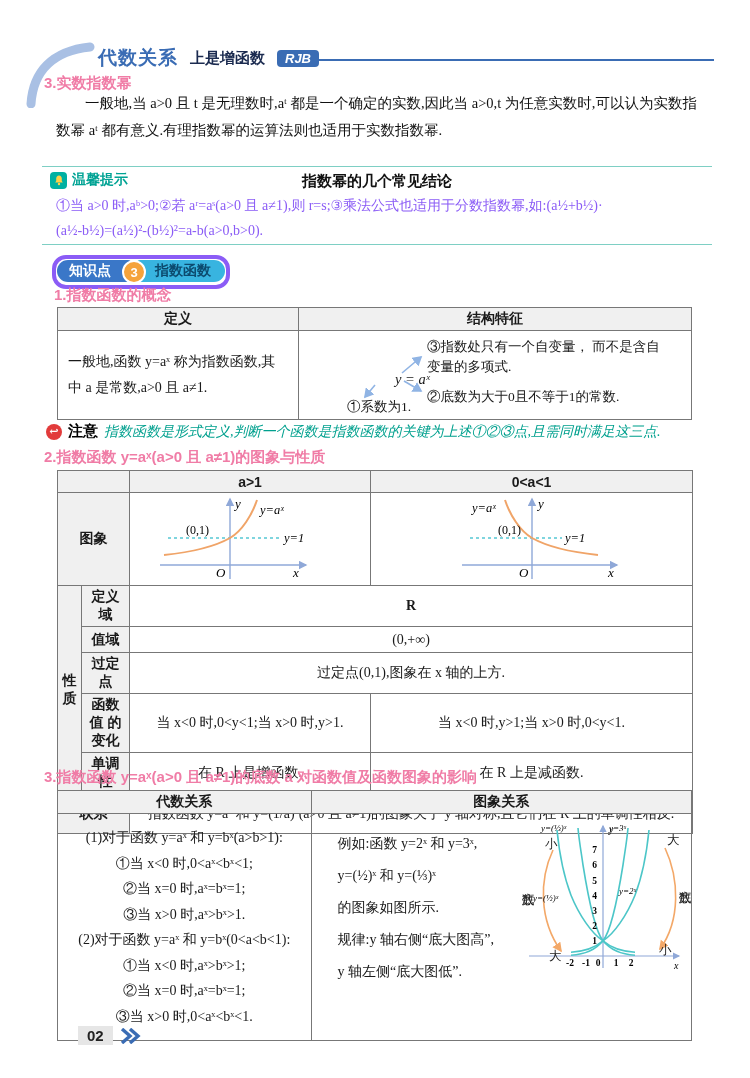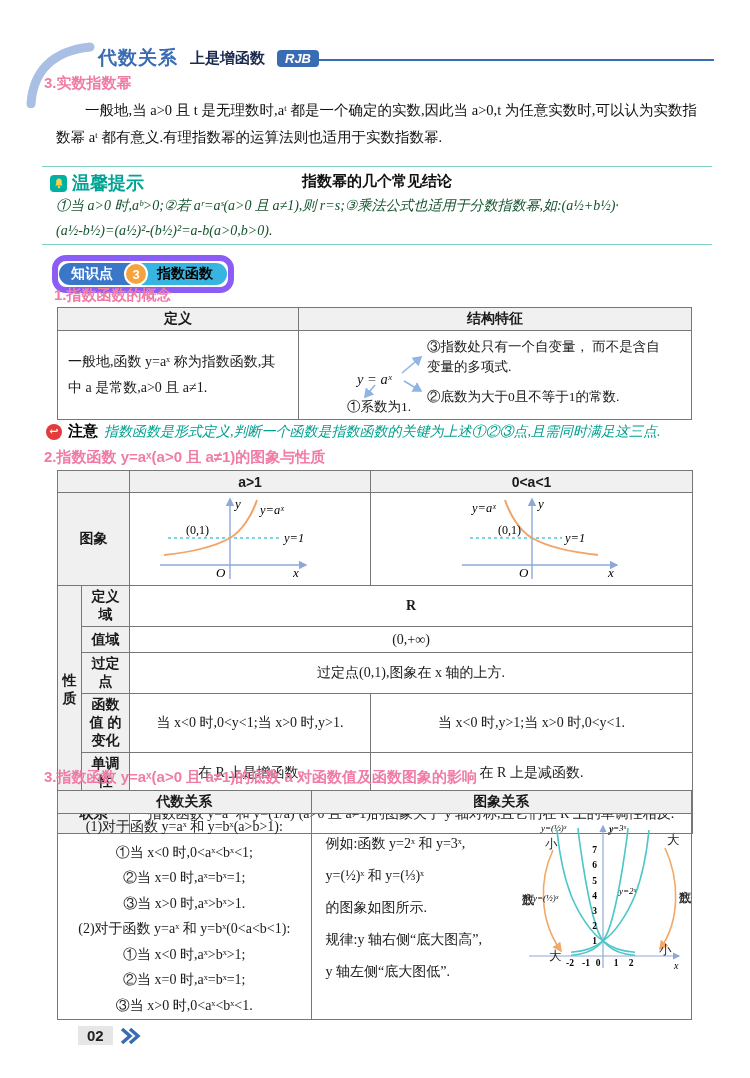--- a/index.html
+++ b/index.html
@@ -16,42 +16,42 @@
   .hdr-sub { font-family:"Liberation Sans","DejaVu Sans",sans-serif; font-weight:bold; font-size:15px; color:#1b2b50; }
   .hdr-badge { background:#3a6cb4; color:#fff; font-family:"Liberation Sans","DejaVu Sans",sans-serif;
     font-weight:bold; font-style:italic; font-size:13px; padding:1px 8px; border-radius:4px; }
   .hdr-line { position:absolute; left:312px; right:36px; top:59px; height:2px; background:#3a6cb4; }
 
   
   .pink-head { position:absolute; font-family:"Liberation Sans","DejaVu Sans",sans-serif;
     font-weight:bold; font-size:15px; color:#f07ca6; }
 
   
-  .para { position:absolute; left:56px; top:97px; width:652px; font-size:14.5px; line-height:27px; text-indent:2em; color:#111; }
+  .para { position:absolute; left:56px; top:90px; width:652px; font-size:14.5px; line-height:27px; text-indent:2em; color:#111; }
 
   
   .tip { position:absolute; left:42px; right:38px; top:166px; height:77px;
     border-top:1.5px solid #7ecfc4; border-bottom:1.5px solid #7ecfc4; }
   .tip-head { position:absolute; left:8px; top:4px; display:flex; align-items:center; gap:5px; }
   .tip-icon { width:17px; height:17px; background:#00b0a2; border-radius:4px; display:flex; align-items:center; justify-content:center; }
-  .tip-label { font-family:"Liberation Sans","DejaVu Sans",sans-serif; font-weight:bold; font-size:18px; color:#00a394; }
+  .tip-label { font-family:"Liberation Sans","DejaVu Sans",sans-serif; font-weight:bold; font-size:14px; color:#00a394; }
   .tip-title { position:absolute; left:50%; top:5px; transform:translateX(-50%); font-weight:bold; font-size:15px; color:#111;
     font-family:"Liberation Sans","DejaVu Sans",sans-serif; }
-  .tip-body { position:absolute; left:14px; top:26px; width:650px; font-style:italic; font-size:14px; line-height:25px; color:#14532d; }
-
-  
-  .kp { position:absolute; left:52px; top:255px; display:inline-flex; align-items:center;
-    border:6px solid #8b5cf6; border-radius:14px; background:#fff; padding:1px;
+  .tip-body { position:absolute; left:14px; top:26px; width:650px; font-size:14px; line-height:25px; color:#8b5cf6; }
+
+  
+  .kp { position:absolute; left:52px; top:255px; display:inline-flex; align-items:flex-start;
+    border:4px solid #8b5cf6; border-radius:14px; background:#fff; padding:1px;
     font-family:"Liberation Sans","DejaVu Sans",sans-serif; }
   .kp-left { background:#3a77c8; color:#fff; font-weight:bold; font-size:14px;
     border-radius:11px 3px 3px 11px; padding:2px 20px 2px 12px; }
   .kp-num { width:20px; height:20px; border-radius:50%; background:#f5a33c; border:2px solid #fff;
     color:#fff; font-weight:bold; font-size:13px; display:flex; align-items:center; justify-content:center;
     margin:0 -9px; position:relative; z-index:2; }
-  .kp-right { background:#38b4e0; color:#000000; font-weight:bold; font-size:14px;
+  .kp-right { background:#38b4e0; color:#0c4a6e; font-weight:bold; font-size:14px;
     border-radius:3px 11px 11px 3px; padding:2px 14px 2px 18px; }
 
   
   table.tb { border-collapse:collapse; table-layout:fixed; width:635px; }
   table.tb td { border:1px solid #777; font-size:14px; text-align:center; vertical-align:middle; padding:2px 4px; }
   table.tb { border:1.5px solid #444; }
   td.lab { background:#f0f0f0; font-family:"Liberation Sans","DejaVu Sans",sans-serif; font-weight:bold; font-size:13.5px; }
 
   .concept-table { position:absolute; left:57px; top:307px; }
   .concept-def { text-align:left !important; padding:4px 10px !important; line-height:26px; }
@@ -61,35 +61,35 @@
   .note-row { position:absolute; left:46px; top:422px; display:flex; align-items:center; gap:6px; }
   .note-icon { width:16px; height:16px; border-radius:50%; background:#e23b3b; color:#fff; font-size:11px;
     display:flex; align-items:center; justify-content:center; font-weight:bold; }
   .note-label { font-family:"Liberation Sans","DejaVu Sans",sans-serif; font-weight:bold; font-size:15px; color:#000000; }
   .note-text { font-style:italic; font-size:14px; color:#00a08e; }
 
   .props-table { position:absolute; left:57px; top:470px; }
   .graph-cell { padding:0 !important; }
 
   .influence-table { position:absolute; left:57px; top:790px; }
-  .alg-cell { text-align:left; padding:0 12px !important; vertical-align:top !important;margin-top:18px; }
+  .alg-cell { text-align:left; padding:11px 12px !important; vertical-align:top !important;margin-top:18px; }
   .alg-line { line-height:25.5px; }
   .graph-rel-cell { padding:0 !important; vertical-align:top !important; }
   .graph-rel { display:flex; }
   .exm-col { width:200px; padding:14px 4px 0 14px; text-align:left; }
-  .exm-line { line-height:32px; font-size:14px; }
+  .exm-line { line-height:32px; font-size:14px;margin-left:12px; }
   .bc-graph { position:relative; width:172px; height:152px; margin-top:6px; }
   .bc-lab { position:absolute; font-size:12.5px; color:#222; }
   .bc-vert { writing-mode:vertical-rl; letter-spacing:2px; }
 
   .footer { position:absolute; left:42px; top:1026px; display:flex; align-items:center; gap:6px;padding-left:36px; }
   .page-num { background:#e6e6e6; color:#222; font-family:"Liberation Sans","DejaVu Sans",sans-serif;
     font-weight:bold; font-size:15px; padding:1px 9px; }
 
-  .mi { font-style:italic; }
+  .mi { font-style:italic;margin-left:38px; }
   svg text { font-family:"Liberation Serif","DejaVu Serif",serif; }
 </style>
 </head>
 <body>
 
 <div class="page">
 
   <svg class="hdr-arc" width="72" height="66">
     <path d="M 7,62 C 9,30 28,9 66,5" fill="none" stroke="#a9c0e4" stroke-width="9" stroke-linecap="round"></path>
   </svg>

